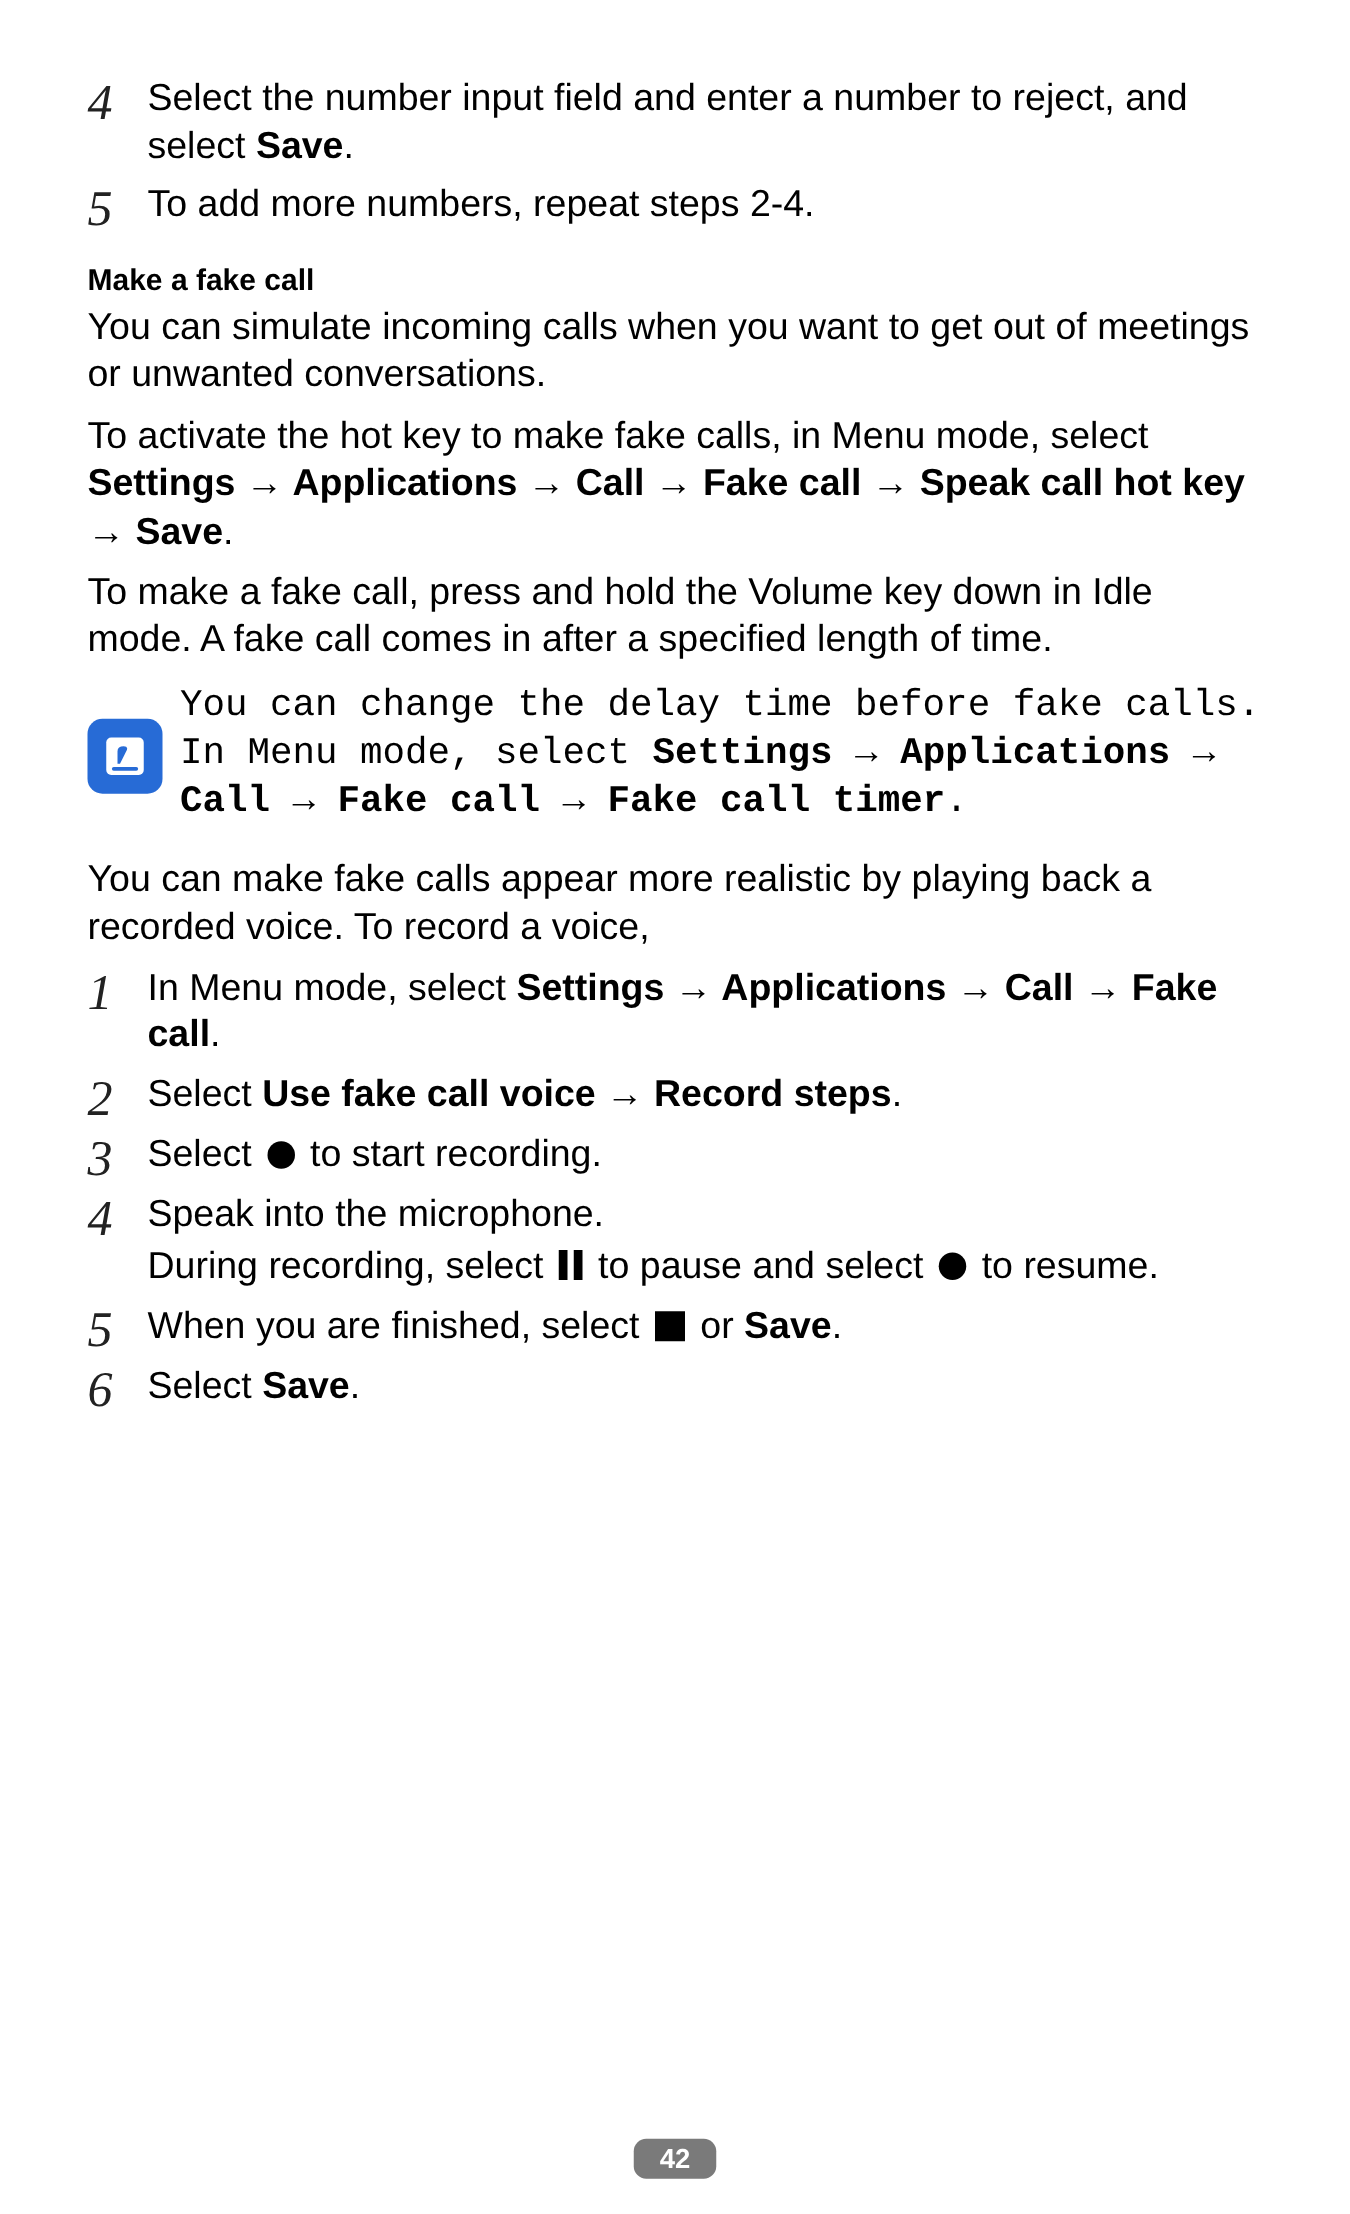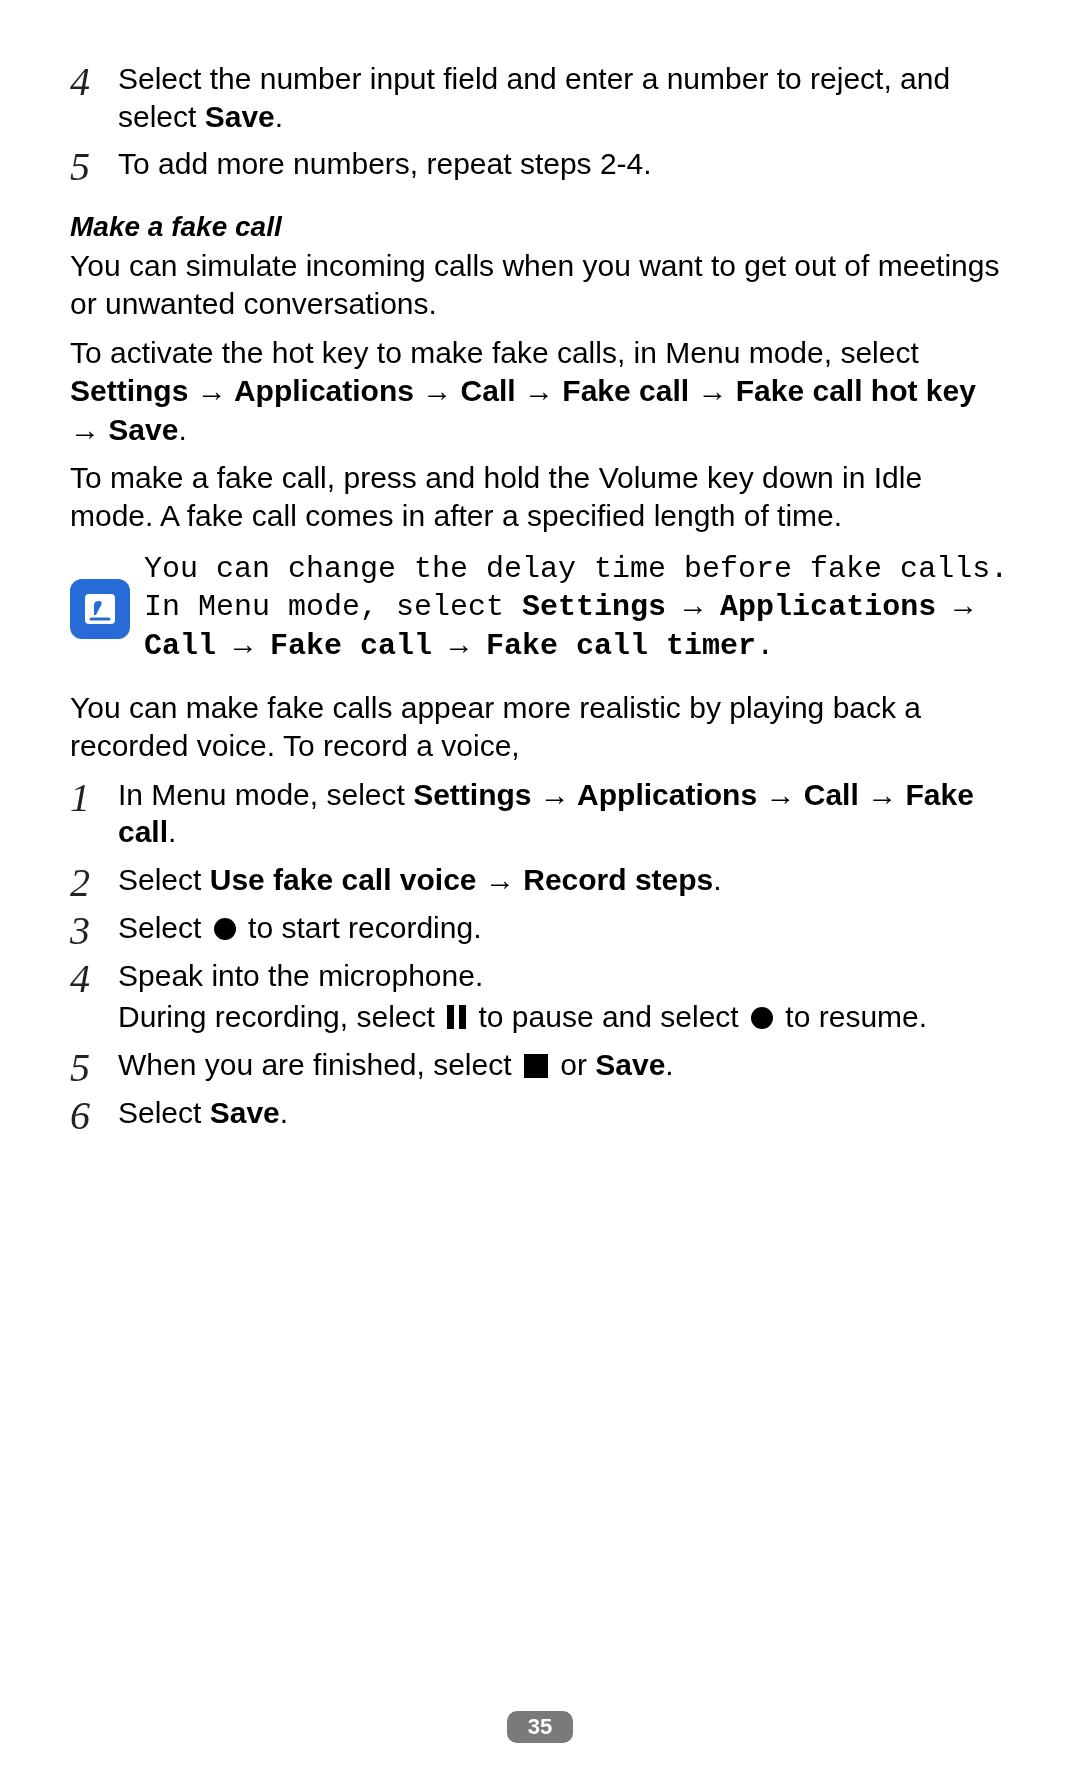--- a/index.html
+++ b/index.html
@@ -38,24 +38,23 @@
   }
   .numitem .body {
     flex: 1 1 auto;
     font-size: 30px;
     line-height: 1.25;
   }
   .numitem .body p {
     margin: 0 0 4px 0;
   }
   h3.section {
-    font-size: 28px;
+    font-size: 24px;
     font-weight: 700;
     margin: 24px 0 4px 0;
-    font-style: italic;
   }
   .para {
     font-size: 30px;
     line-height: 1.28;
     margin: 0 0 10px 0;
   }
   b { font-weight: 700; }
   .note {
     display: flex;
     align-items: center;
@@ -155,21 +154,21 @@
         <div class="body">
           <p>To add more numbers, repeat steps 2-4.</p>
         </div>
       </div>
     </div>
 
   <h3 class="section">Make a fake call</h3>
 
   <div id="paragraphs">
       <p class="para">You can simulate incoming calls when you want to get out of meetings or unwanted conversations.</p>
-      <p class="para">To activate the hot key to make fake calls, in Menu mode, select <b>Settings</b><b> → </b><b>Applications</b><b> → </b><b>Call</b><b> → </b><b>Fake call</b><b> → </b><b>Fake call hot key</b><b> → </b><b>Save</b>.</p>
+      <p class="para">To activate the hot key to make fake calls, in Menu mode, select <b>Settings</b><b> → </b><b>Applications</b><b> → </b><b>Call</b><b> → </b><b>Fake call</b><b> → </b><b>Speak call hot key</b><b> → </b><b>Save</b>.</p>
       <p class="para">To make a fake call, press and hold the Volume key down in Idle mode. A fake call comes in after a specified length of time.</p>
     </div>
 
   <div class="note">
     <div class="note-icon">
       <svg width="46" height="46" viewBox="0 0 46 46">
         <rect x="8" y="8" width="30" height="30" rx="4" fill="#fff"></rect>
         <path d="M17 29 L17 19 Q17 15 22 15 Q27 15 23 21 L19 29 Z" fill="#276bd6"></path>
         <path d="M14 33 L32 33" stroke="#276bd6" stroke-width="3" stroke-linecap="round"></path>
       </svg>
@@ -213,16 +212,16 @@
       </div>
       <div class="numitem">
         <div class="num">6</div>
         <div class="body">
           <p>Select <b>Save</b>.</p>
         </div>
       </div>
     </div>
 
   <div class="footer">
-    <div class="page-num">35</div>
+    <div class="page-num">42</div>
   </div>
 
 </div>
 
 </body></html>

